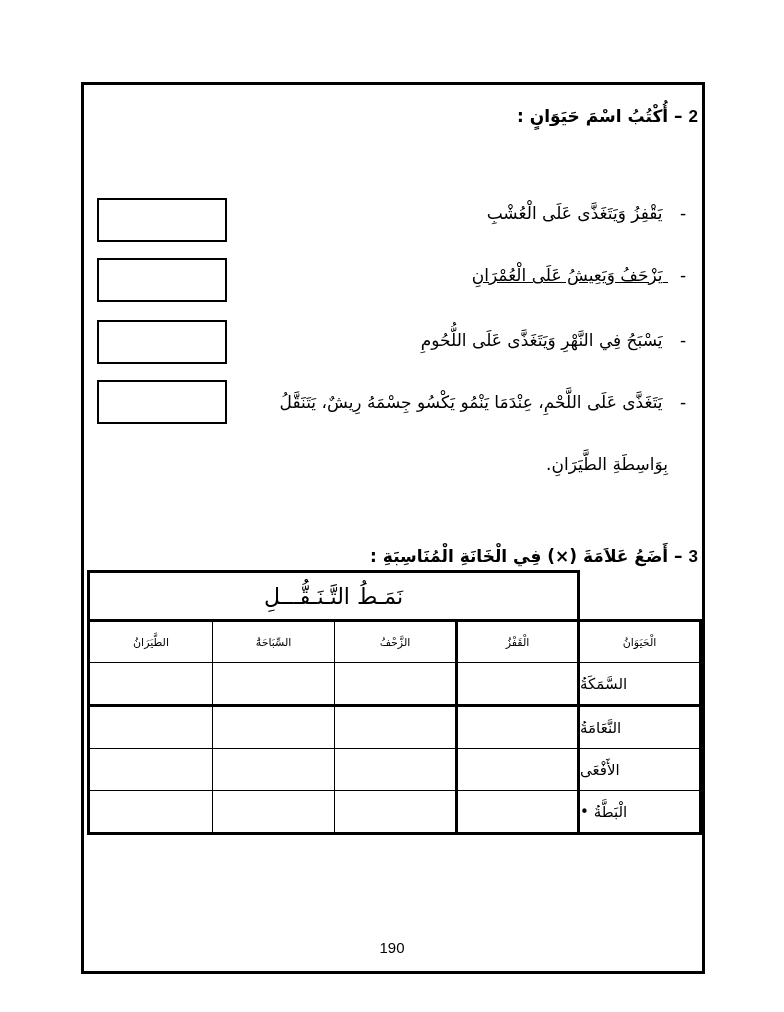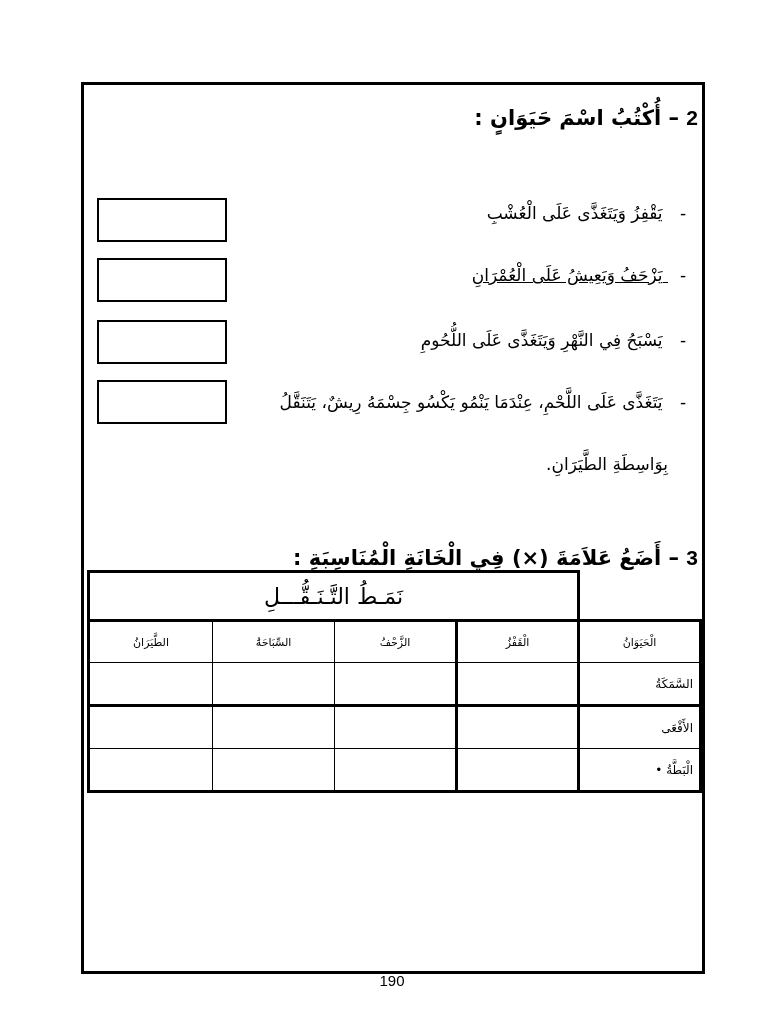--- a/index.html
+++ b/index.html
@@ -1,38 +1,38 @@
 <!DOCTYPE html>
 <html><head>
   <meta charset="utf-8">
   <style>
     html, body { margin: 0; padding: 0; background: #ffffff; }
     body { width: 784px; height: 1012px; position: relative; font-family: "DejaVu Sans", sans-serif; color: #000; overflow: hidden; }
     .frame { position: absolute; left: 81px; top: 82px; width: 618px; height: 886px; border: 3px solid #000; box-sizing: content-box; }
-    .heading { position: absolute; right: 86px; direction: rtl; font-size: 21px; font-weight: bold; white-space: nowrap; }
+    .heading { position: absolute; right: 86px; direction: rtl; font-size: 17px; font-weight: bold; white-space: nowrap; }
     .heading .num { font-family: "Liberation Sans", sans-serif; font-weight: bold; }
     .h2 { top: 106px; }
     .h3 { top: 512px; margin-top: 34px; }
     .item { position: absolute; right: 86px; direction: rtl; font-size: 17px; white-space: nowrap; }
     .item .dash { display: inline-block; width: 30px; text-align: center; }
     .answer-box { position: absolute; left: 97px; width: 130px; height: 44px; border: 2px solid #000; background: #fff; box-sizing: border-box; }
     table.grid { position: absolute; left: 87px; top: 570px; width: 612px; border-collapse: collapse; direction: rtl; table-layout: fixed; }
     table.grid td, table.grid th { border: 1px solid #000; font-weight: normal; font-size: 11px; text-align: center; padding: 0; }
     .top-row td { height: 46px; }
     .top-row .title-cell { border: 3px solid #000; font-size: 22px; letter-spacing: 3px; }
     .top-row .blank-corner { border: none; border-bottom: 3px solid #000; border-left: 3px solid #000; }
     .header-row th { height: 40px; border-bottom: 2px solid #000; }
     .body-row td { height: 41px; }
-    .body-row td.animal { text-align: right; padding-right: 6px; font-size: 12px; }
+    .body-row td.animal { text-align: left; padding-right: 6px; font-size: 15px; }
     .thick-v { border-left: 3px solid #000 !important; }
     .thick-h td { border-bottom: 3px solid #000 !important; }
     .outer-r { border-right: 3px solid #000 !important; }
     .outer-l { border-left: 3px solid #000 !important; }
     .last-row td { border-bottom: 3px solid #000 !important; }
-    .page-num { position: absolute; top: 972px; left: 0; width: 784px; text-align: center; font-family: "Liberation Sans", sans-serif; font-size: 15px; }
+    .page-num { position: absolute; top: 939px; left: 0; width: 784px; text-align: center; font-family: "Liberation Sans", sans-serif; font-size: 15px; }
   </style>
 </head>
 <body>
 
 <div class="frame"></div>
 
 <div class="heading h2">
   <span class="num">2</span>
   <span>– أُكْتُبُ اسْمَ حَيَوَانٍ :</span>
 </div>
@@ -90,20 +90,27 @@
     <th class="outer-l">الطَّيَرَانُ</th>
   </tr>
   <tr class="body-row thick-h">
     <td class="animal outer-r thick-v">السَّمَكَةُ</td>
     <td class="thick-v"></td>
     <td></td>
     <td></td>
     <td class="outer-l"></td>
   </tr>
   <tr class="body-row">
+    <td class="animal outer-r thick-v">النَّعَامَةُ</td>
+    <td class="thick-v"></td>
+    <td></td>
+    <td></td>
+    <td class="outer-l"></td>
+  </tr>
+  <tr class="body-row">
     <td class="animal outer-r thick-v">الأَفْعَى</td>
     <td class="thick-v"></td>
     <td></td>
     <td></td>
     <td class="outer-l"></td>
   </tr>
   <tr class="body-row last-row">
     <td class="animal outer-r thick-v">الْبَطَّةُ •</td>
     <td class="thick-v"></td>
     <td></td>

